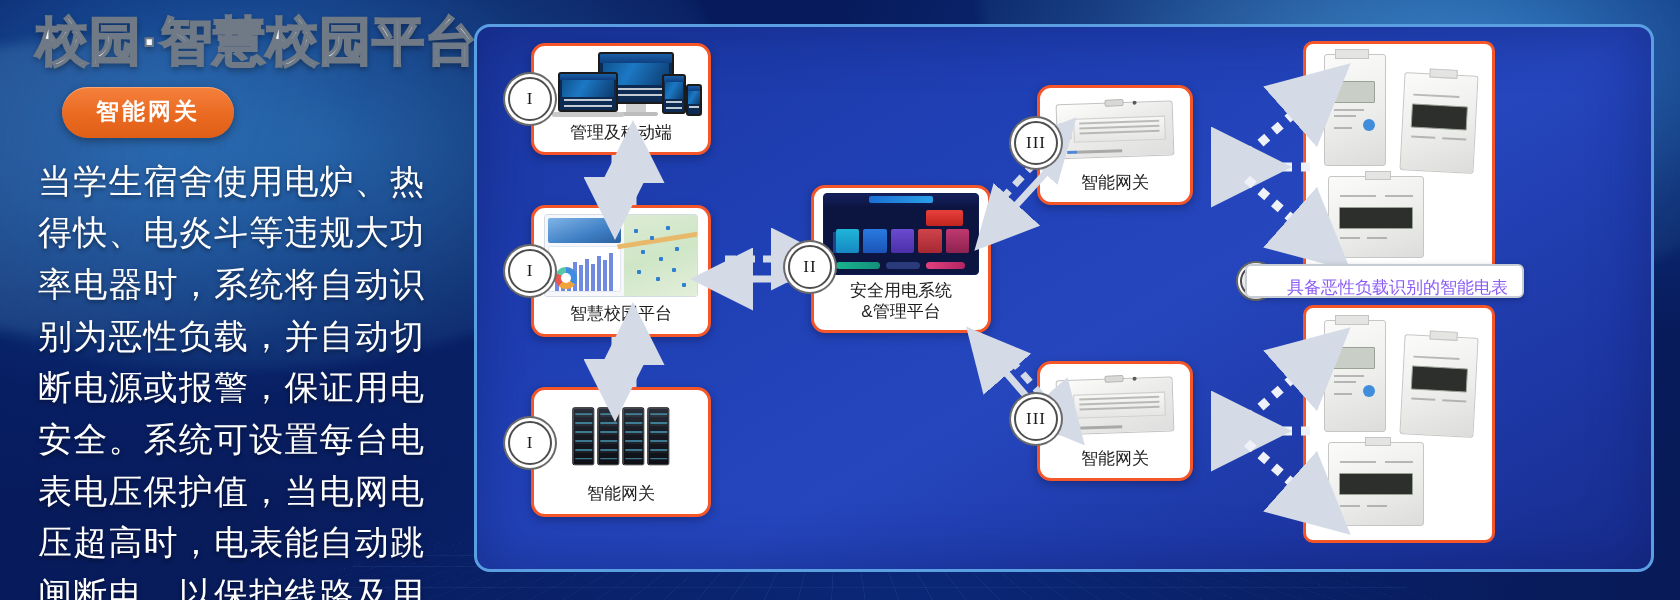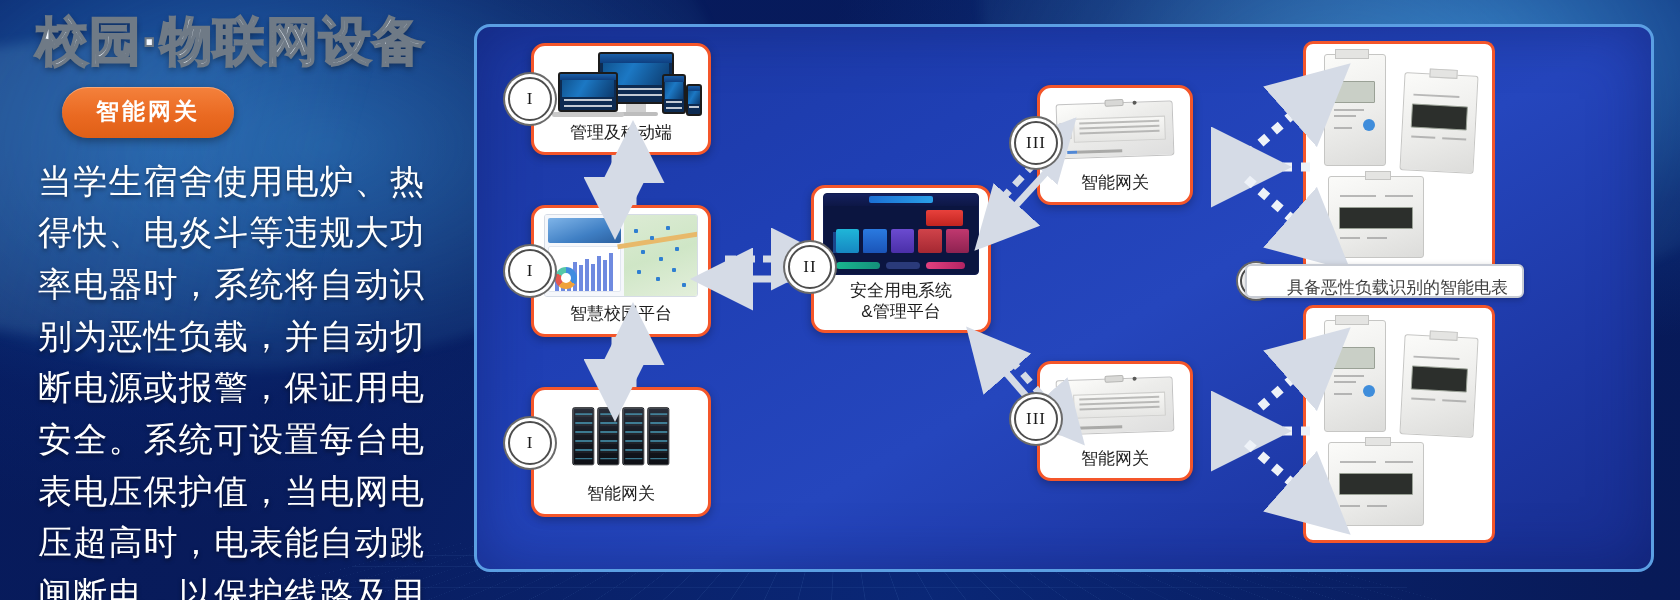--- a/index.html
+++ b/index.html
@@ -131,21 +131,21 @@
 
   
   .callout {
     position: absolute;
     background: #ffffff;
     border: 2px solid #c8ccd4;
     border-radius: 6px;
     height: 34px;
     display: flex; align-items: center;
     padding: 12px 14px 0 40px;
-    font-size: 17px; color: #404040;
+    font-size: 17px; color: #8b5cf6;
     white-space: nowrap;
     z-index: 7;
     box-shadow: 0 2px 6px rgba(0,0,0,0.22);
   }
 
   
   .meter-panel {
     position: absolute;
     background: #ffffff;
     border: 3px solid #f4562a;
@@ -230,21 +230,21 @@
 
   <div class="grid-tex"></div>
   <div class="swoosh sw1"></div>
   <div class="swoosh sw2"></div>
   <div class="swoosh sw3"></div>
   <div class="arc arc-a"></div>
   <div class="arc arc-b"></div>
   <div class="arc arc-c"></div>
 
   <div class="left-col">
-    <div class="main-title">校园·物联网设备</div>
+    <div class="main-title">校园·智慧校园平台</div>
     <div class="badge-pill">智能网关</div>
     <div class="overview-text">当学生宿舍使用电炉、热得快、电炎斗等违规大功率电器时，系统将自动识别为恶性负载，并自动切断电源或报警，保证用电安全。系统可设置每台电表电压保护值，当电网电压超高时，电表能自动跳闸断电，以保护线路及用电设备。电压恢复正常后，供电自动恢复。</div>
   </div>
 
   <div class="panel">
 
     <svg class="arrow-svg" style="left:0;top:0;width:1174px;height:542px">
       <defs>
         <marker id="ah" markerWidth="9" markerHeight="9" refX="4" refY="4.5" orient="auto">
           <path d="M0,0 L9,4.5 L0,9 Z" fill="#d5dbe6"></path>

